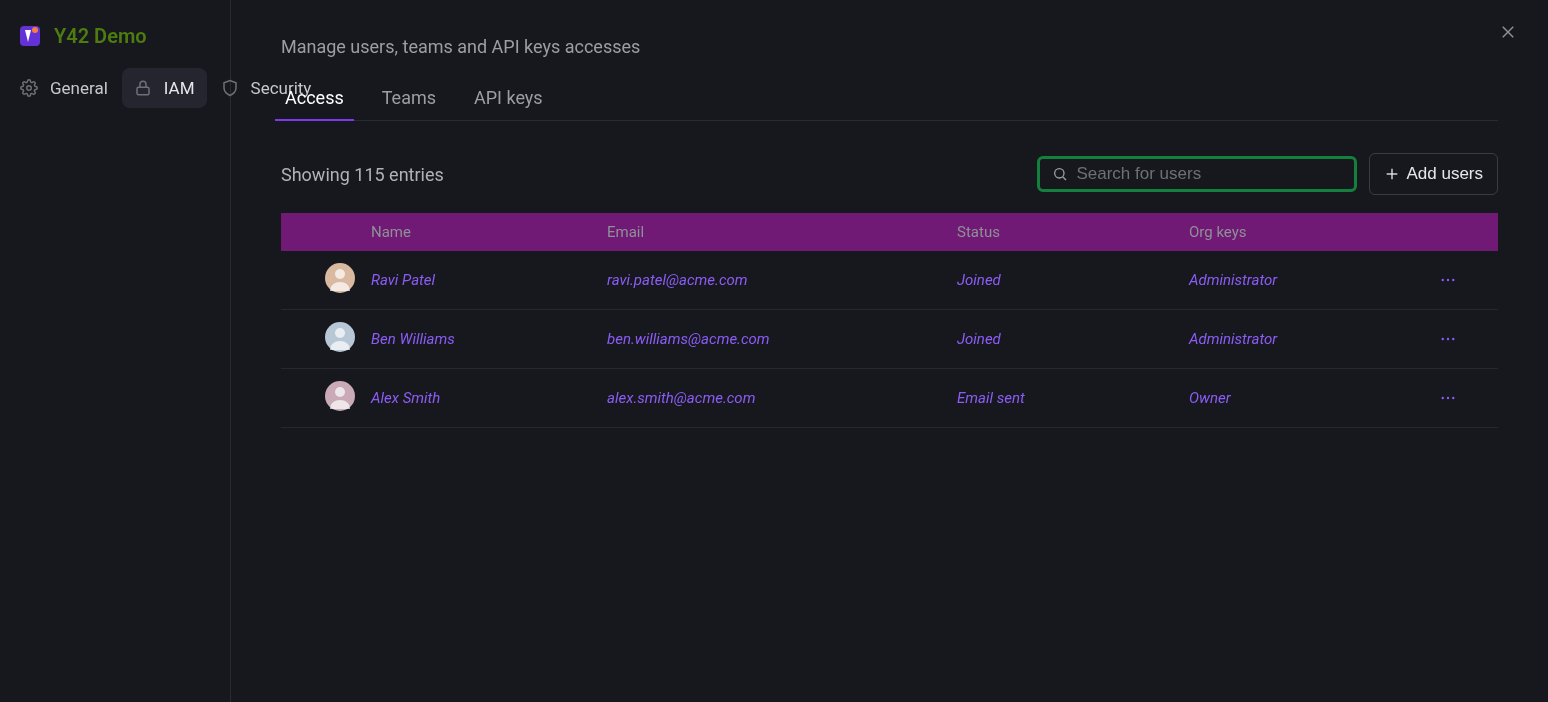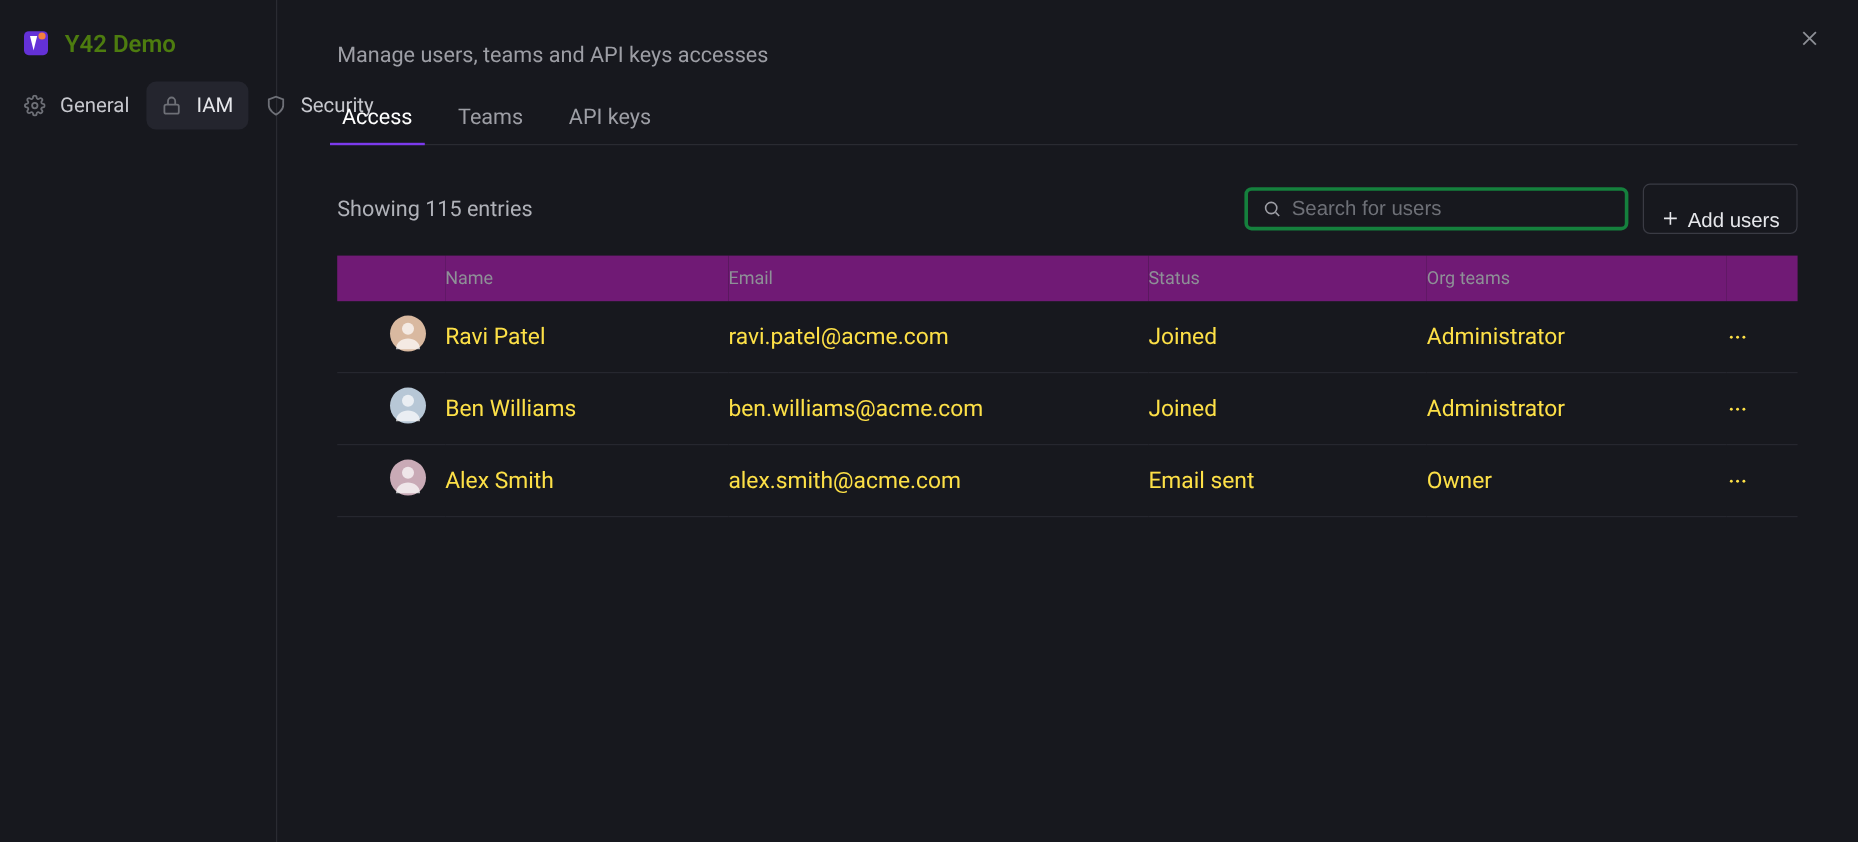--- a/index.html
+++ b/index.html
@@ -177,20 +177,21 @@
       outline: none;
       color: #e6e7eb;
       font-size: 17px;
       flex: 1;
     }
     .search-box input::placeholder { color: #6e7077; }
     .search-box .icon { color: #9d9ea5; display:flex; }
 
     .add-btn {
       display: flex;
+      align-items: center;
       gap: 6px;
       border: 1px solid #3a3b44;
       border-radius: 6px;
       padding: 20px 14px;
       height: 36px;
       background: transparent;
       color: #e6e7eb;
       font-size: 17px;
       cursor: pointer;
     }
@@ -218,24 +219,25 @@
     .col-email  { width: 350px; }
     .col-status { width: 232px; }
     .col-role   { width: 250px; }
     .col-actions{ width: auto; text-align: right !important; padding-right: 30px !important; }
 
     .table-body tr {
       border-bottom: 1px solid #26272f;
     }
 
     .table-body td {
-      font-size: 19px;
-      color: #fde047;
+      font-size: 15px;
+      color: #8b5cf6;
       padding: 12px 0;
       vertical-align: middle;
+      font-style: italic;
     }
 
     .avatar {
       width: 30px;
       height: 30px;
       border-radius: 50%;
       margin-left: 22px;
       display: inline-block;
     }
 
@@ -335,21 +337,21 @@
     </div>
   </div>
 
   <table class="table">
     <thead class="table-head">
       <tr>
         <th class="col-avatar"></th>
         <th class="col-name">Name</th>
         <th class="col-email">Email</th>
         <th class="col-status">Status</th>
-        <th class="col-role">Org teams</th>
+        <th class="col-role">Org keys</th>
         <th class="col-actions"></th>
       </tr>
     </thead>
     <tbody class="table-body" id="table-body">
     <tr>
           <td class="col-avatar"><span class="avatar" style="background: rgb(217, 185, 160);"><svg width="30" height="30" viewBox="0 0 30 30">
                 <circle cx="15" cy="11" r="5" fill="rgba(255,255,255,0.7)"></circle>
                 <path d="M5 28c0-6 5-9 10-9s10 3 10 9" fill="rgba(255,255,255,0.7)"></path>
               </svg></span></td>
           <td>Ravi Patel</td>

